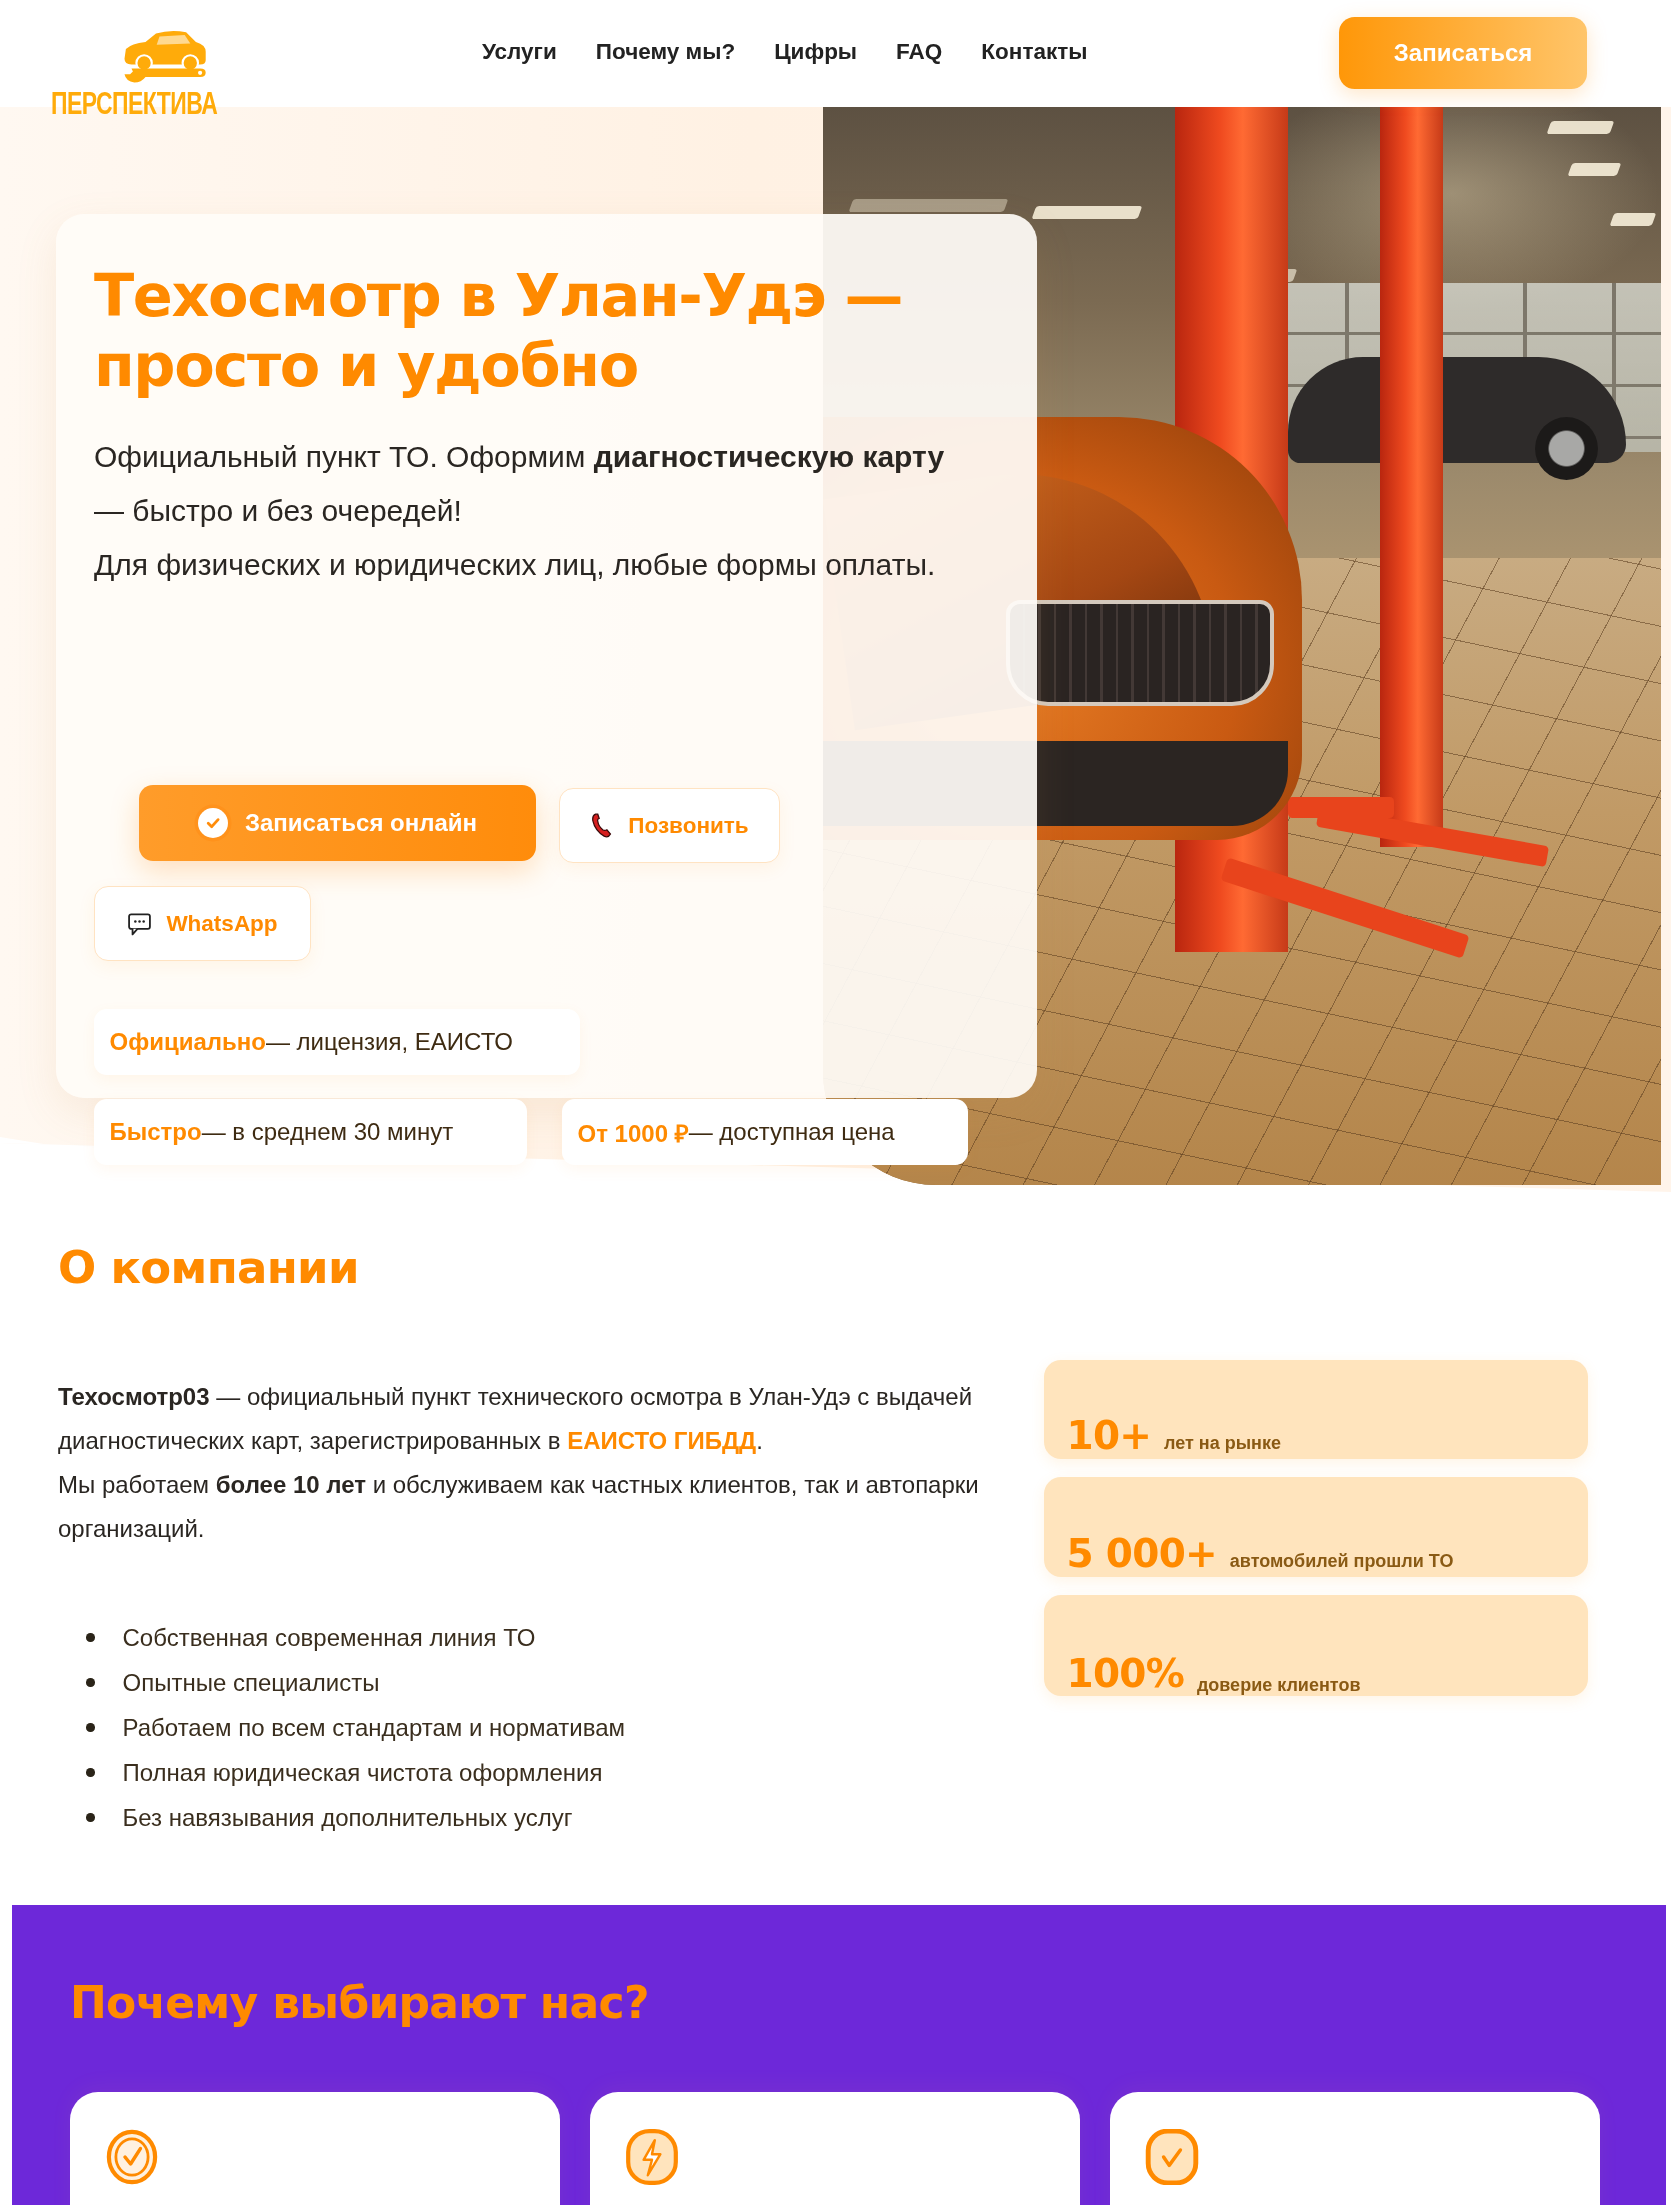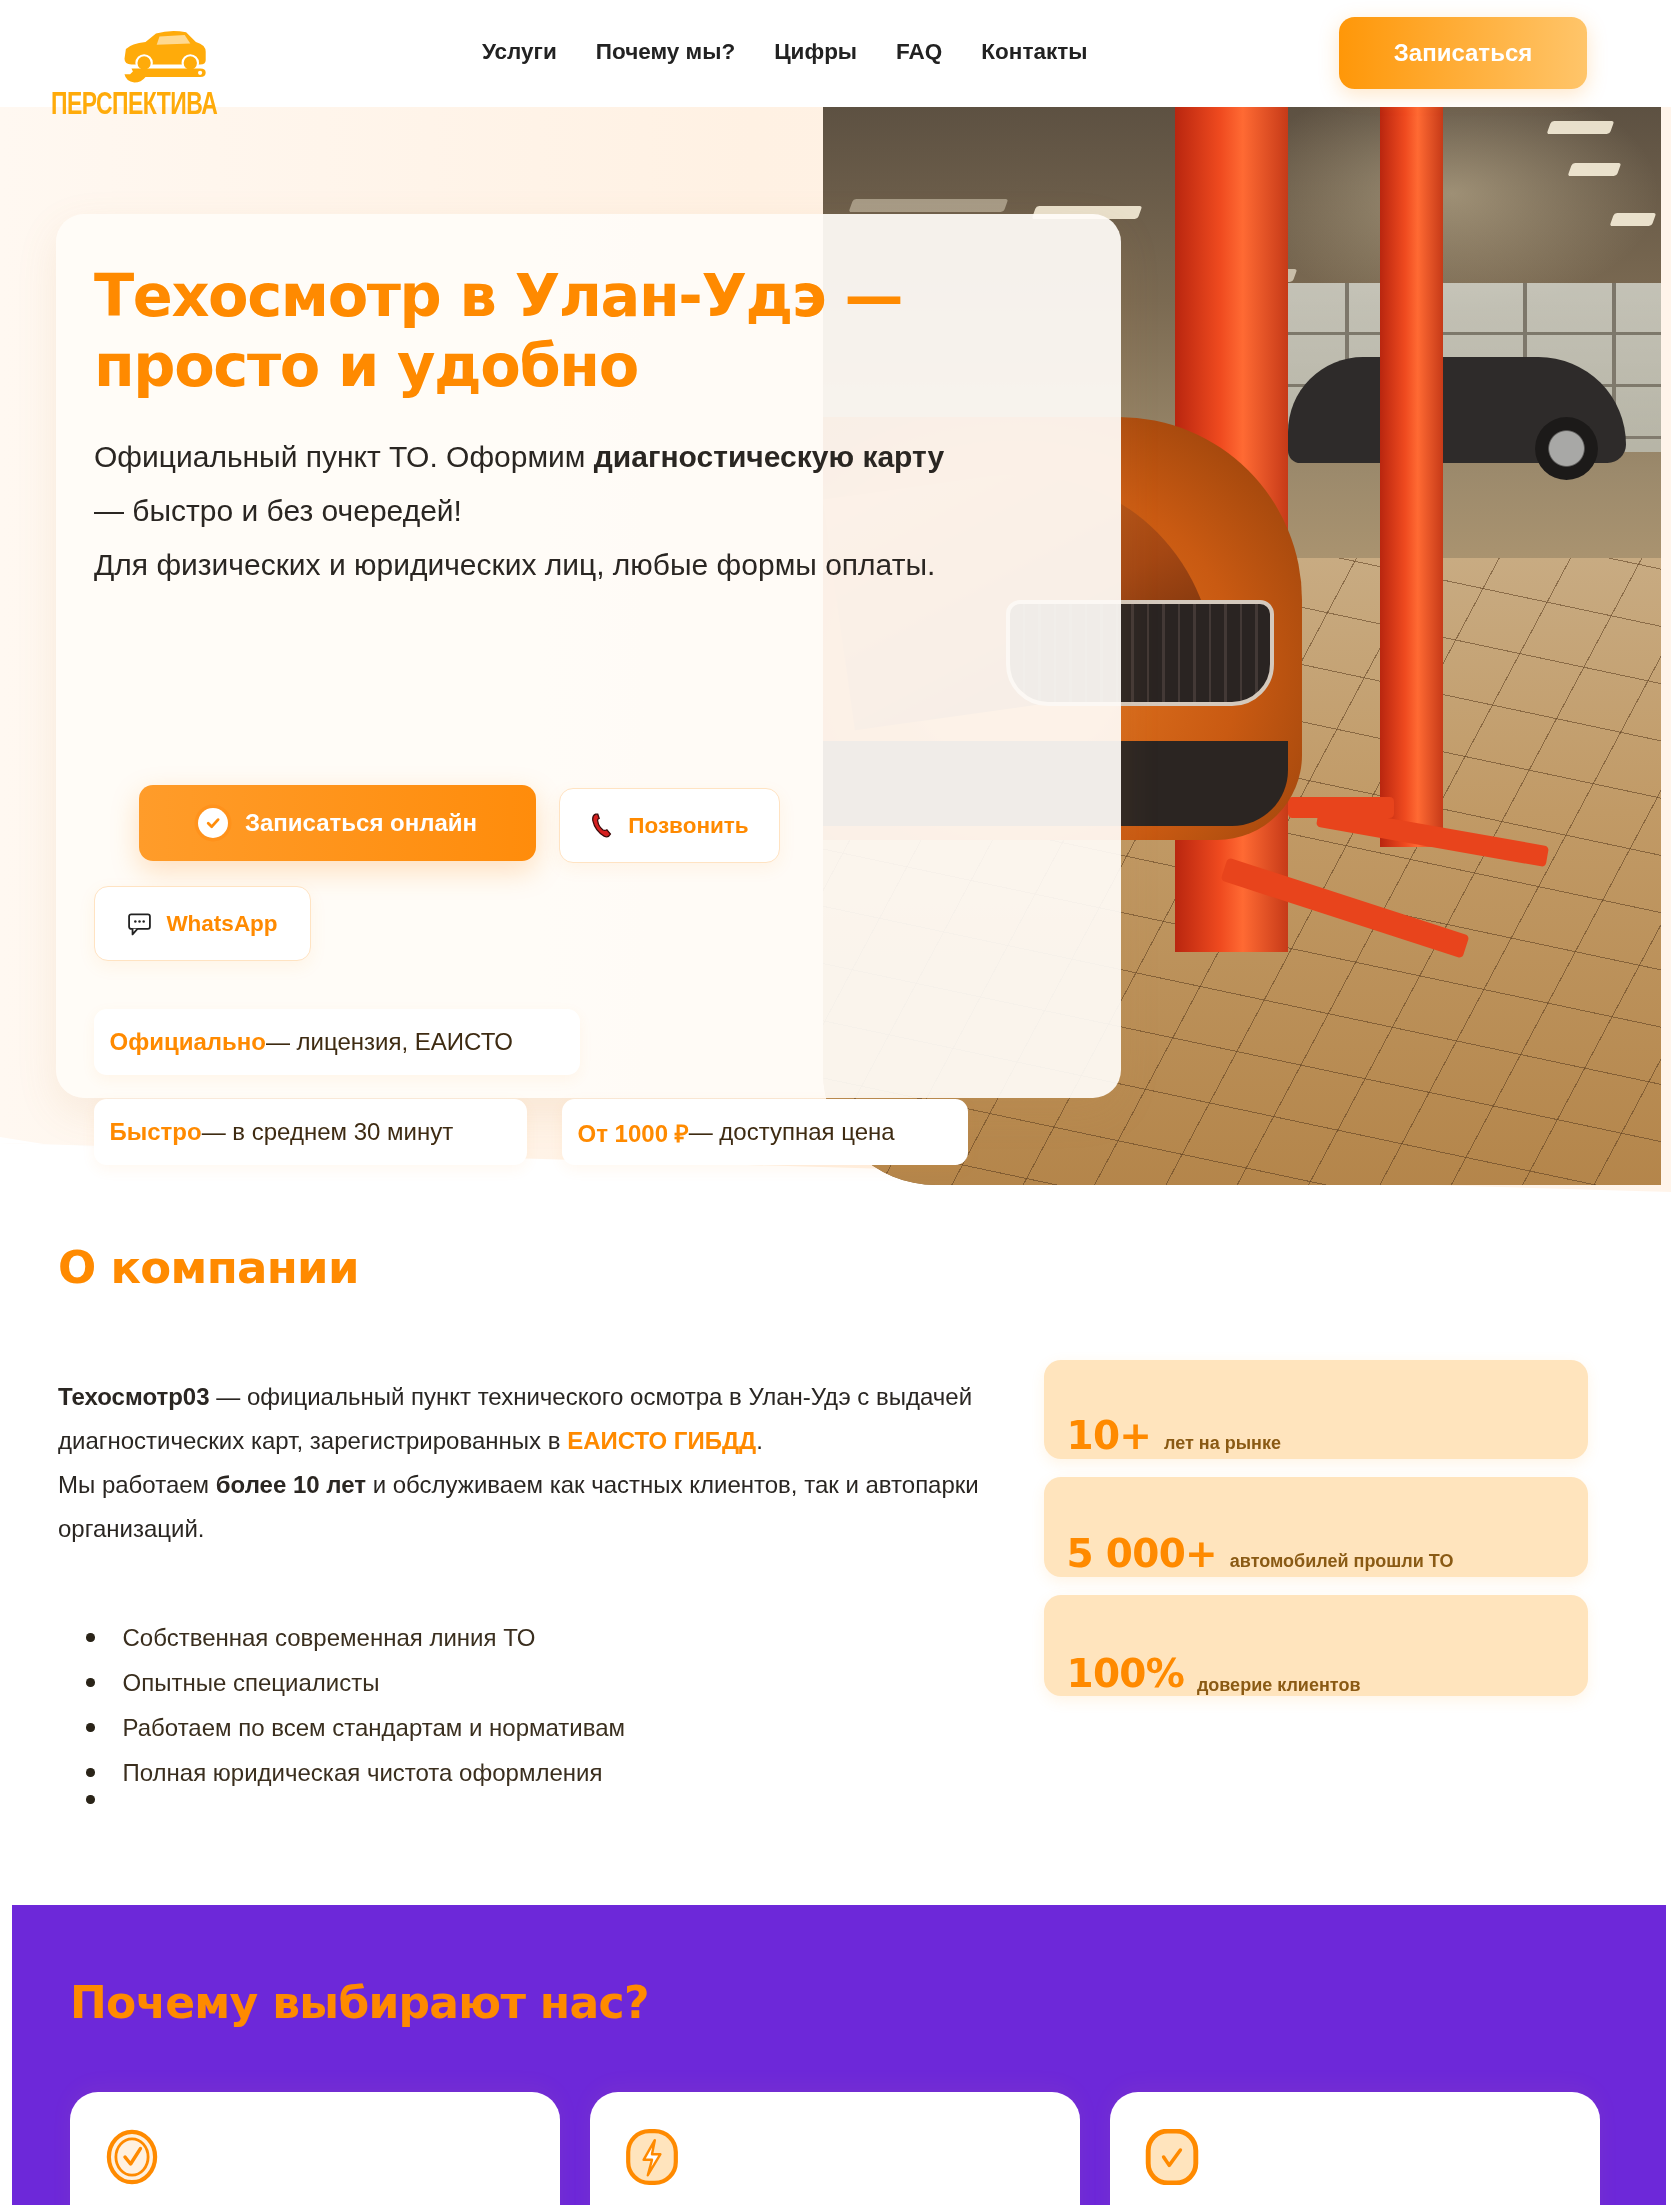--- a/index.html
+++ b/index.html
@@ -32,21 +32,21 @@
     .dark-car-wheel { position: absolute; width: 63px; height: 63px; border-radius: 50%; background: radial-gradient(circle, #a8a8a6 0 38%, #1c1a19 42% 100%); }
     .floor { position: absolute; left: 0; top: 451px; width: 838px; height: 634px; background:
       repeating-linear-gradient(12deg, transparent 0 55px, rgba(90,60,30,0.55) 55px 56px),
       repeating-linear-gradient(-62deg, transparent 0 62px, rgba(90,60,30,0.55) 62px 63px),
       linear-gradient(180deg, #c8ab82 0%, #c19a66 40%, #b4854a 100%); }
     .orange-car { position: absolute; left: 0; top: 310px; width: 479px; height: 423px; background: radial-gradient(ellipse at 40% 60%, #e67c24 0%, #c95a12 55%, #8c3c0a 100%); border-radius: 0 183px 85px 0; }
     .orange-hood { position: absolute; left: 14px; top: 56px; width: 366px; height: 233px; background: linear-gradient(160deg, #d16a1d 0%, #a44713 60%, #6a2c0a 100%); border-radius: 0 197px 0 0; transform: rotate(-8deg); }
     .car-grille { position: absolute; left: 183px; top: 493px; width: 268px; height: 106px; background: repeating-linear-gradient(90deg, #2a2422 0 12.7px, #433936 12.7px 15.5px); border: 4.2px solid #d4c9bd; border-radius: 14px 14px 42px 42px; }
     .car-bumper { position: absolute; left: 0; top: 634px; width: 465px; height: 85px; background: #2b2522; border-radius: 0 0 56px 0; }
 
-    .hero-card { position: absolute; top: 107px; left: 56px; width: 1065px; height: 884px; background: rgba(255,252,248,0.93); border-radius: 28px; box-shadow: 0 14px 42px rgba(200,140,70,0.12); padding: 0 39px; }
+    .hero-card { position: absolute; top: 107px; left: 56px; width: 981px; height: 884px; background: rgba(255,252,248,0.93); border-radius: 28px; box-shadow: 0 14px 42px rgba(200,140,70,0.12); padding: 0 39px; }
     .hero-title { position: absolute; left: 38px; top: 47px; font-family: "DejaVu Sans", sans-serif; font-weight: 700; font-size: 59px; line-height: 70px; color: #ff8a00; letter-spacing: -1.4px; width: 874px; }
     .hero-sub { position: absolute; left: 38px; top: 216px; width: 860px; font-size: 30px; line-height: 54px; color: #2a2622; }
     .hero-sub b { font-weight: 700; }
     .btn-primary { position: absolute; left: 83px; top: 571px; width: 397px; height: 76px; border-radius: 14px; border: none; background: linear-gradient(90deg, #ff9c2a 0%, #ff8c0b 100%); color: #fff; font-family: "Liberation Sans", sans-serif; font-weight: 700; font-size: 24px; display: flex; align-items: center; justify-content: center; gap: 17px; box-shadow: 0 10px 28px rgba(255,140,20,0.25); }
     .check-circle { width: 30px; height: 30px; border-radius: 50%; background: #fff; box-shadow: 0 0 0 3.5px rgba(255,140,20,0.5); display: inline-flex; align-items: center; justify-content: center; }
     .btn-secondary { position: absolute; height: 75px; border-radius: 14px; border: 1.4px solid #ffe3c2; background: #fff; color: #ff8a00; font-family: "Liberation Sans", sans-serif; font-weight: 700; font-size: 22.5px; display: flex; align-items: center; justify-content: center; gap: 14px; box-shadow: 0 5.6px 17px rgba(255,150,40,0.08); }
     .btn-call { left: 503px; top: 574px; width: 221px; }
     .btn-wa { left: 38px; top: 672px; width: 217px; }
     .pill { position: absolute; height: 66px; background: #fff; border-radius: 12.7px; display: flex; align-items: center; padding: 0 15.5px; font-size: 24px; color: #3e2b12; box-shadow: 0 4.2px 14px rgba(255,160,60,0.07); white-space: nowrap; }
     .pill .hl { color: #ff8a00; font-weight: 700; }
@@ -195,20 +195,21 @@
     <li>
         <span class="bullet"></span>
         <span>Работаем по всем стандартам и нормативам</span>
       </li>
     <li>
         <span class="bullet"></span>
         <span>Полная юридическая чистота оформления</span>
       </li>
     <li>
         <span class="bullet"></span>
+        <span>Без навязывания дополнительных услуг</span>
       </li>
   </ul>
 
   <div class="stat-card stat-1">
     <span class="num">10+</span>
     <span class="lbl">лет на рынке</span>
   </div>
   <div class="stat-card stat-2">
     <span class="num">5 000+</span>
     <span class="lbl">автомобилей прошли ТО</span>

